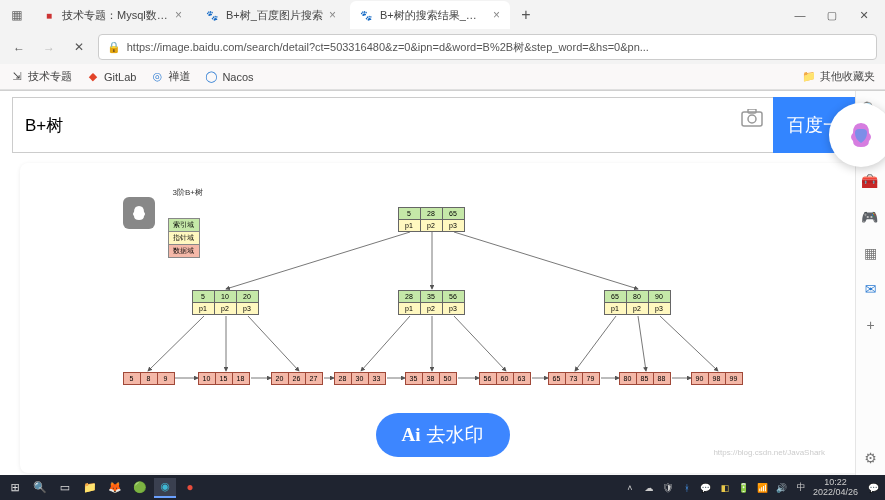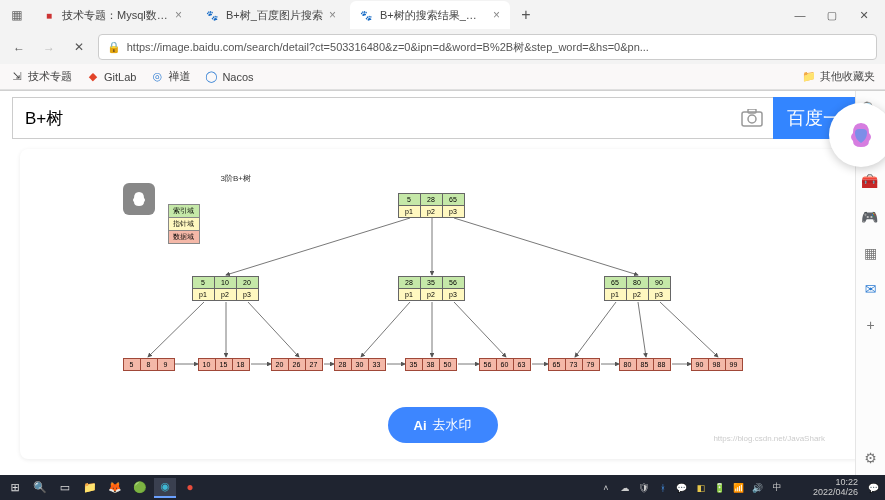--- a/index.html
+++ b/index.html
@@ -28,68 +28,68 @@
   .bookmark-bar { display: flex; align-items: center; height: 26px; padding: 0 10px; gap: 14px; font-size: 11px; color: #444; border-bottom: 1px solid #e0e0e0; background: #faf8f8; }
   .bm { display: flex; align-items: center; gap: 4px; }
   .bm-ic { width: 14px; height: 14px; display: flex; align-items: center; justify-content: center; font-size: 11px; }
   .bm-right { margin-left: auto; display: flex; align-items: center; gap: 4px; }
   
   
   .content-area { position: relative; height: calc(500px - 115px); overflow: hidden; }
   .baidu-header { display: flex; align-items: center; padding: 6px 12px 10px; gap: 8px; position: relative; }
   .logo { width: 138px; height: 40px; display: flex; align-items: center; }
   .logo-svg { width: 138px; height: 40px; }
-  .search-box { flex: 1; display: flex; height: 42px; }
+  .search-box { flex: 1; display: flex; height: 56px; }
   .search-input { flex: 1; border: 1px solid #ccc; border-right: none; padding: 0 12px; font-size: 17px; display: flex; align-items: center; background: #fff; position: relative; }
   .camera-ic { position: absolute; right: 10px; top: 9px; width: 22px; height: 22px; color: #999; display: flex; align-items: center; justify-content: center; }
   .search-btn { width: 100px; background: #3385ff; color: #fff; display: flex; align-items: center; justify-content: center; font-size: 18px; }
   .ai-bubble { position: absolute; right: -8px; top: 12px; width: 64px; height: 64px; background: #fff; border-radius: 50%; box-shadow: 0 2px 10px rgba(0,0,0,0.2); display: flex; align-items: center; justify-content: center; font-size: 28px; z-index: 5; }
   
   
   .viewer { position: relative; margin: 0 20px; background: #fff; border-radius: 8px; height: 310px; box-shadow: 0 1px 4px rgba(0,0,0,0.08); padding: 10px; }
   .nav-arrow { position: absolute; top: 120px; width: 40px; height: 60px; display: flex; align-items: center; justify-content: center; color: #888; font-size: 40px; cursor: pointer; user-select: none; }
   .nav-arrow.right { right: -50px; }
   
   .diagram { position: relative; width: 640px; height: 260px; margin: 0 auto; }
   .ai-box { position: absolute; left: 0; top: 24px; width: 32px; height: 32px; background: #888; border-radius: 6px; display: flex; align-items: center; justify-content: center; color: #fff; font-size: 14px; }
-  .dtitle { position: absolute; left: 50px; top: 14px; font-size: 8px; color: #333; margin-left: 48px; }
+  .dtitle { position: absolute; left: 50px; top: 14px; font-size: 8px; color: #333; }
   .legend { position: absolute; left: 45px; top: 46px; font-size: 7px; }
   .legend div { border: 1px solid #888; padding: 1px 4px; width: 32px; text-align: center; margin-top: -1px; }
   .lg1 { background: #c5e8a8; }
   .lg2 { background: #fff8c0; }
   .lg3 { background: #f4b8a8; }
   
   .node { position: absolute; border-collapse: collapse; font-size: 7px; }
   .node td { border: 1px solid #666; width: 22px; text-align: center; height: 12px; }
   .node .idx td { background: #c5e8a8; }
   .node .ptr td { background: #fff8c0; }
   .leaf { position: absolute; border-collapse: collapse; font-size: 7px; }
   .leaf td { border: 1px solid #a04838; background: #f4b8a8; width: 17px; height: 12px; text-align: center; }
   
   .edge { stroke: #555; stroke-width: 0.8; fill: none; marker-end: url(#arrow); }
   .link { stroke: #555; stroke-width: 0.8; fill: none; marker-end: url(#arrow); }
   
   .right-panel { position: absolute; right: -18px; top: 148px; width: 40px; font-size: 16px; color: #333; }
   .right-panel div { margin-bottom: 8px; }
   .right-circle { width: 28px; height: 28px; border: 1px solid #ccc; border-radius: 50%; display: flex; align-items: center; justify-content: center; color: #3e7fe8; font-size: 13px; margin-top: 18px; }
   
-  .watermark-btn { position: absolute; left: 50%; transform: translateX(-50%); bottom: 16px; background: #3d86ff; color: #fff; padding: 9px 26px; border-radius: 22px; font-size: 13px; display: flex; align-items: center; gap: 6px; z-index: 3; }
+  .watermark-btn { position: absolute; left: 50%; transform: translateX(-50%); bottom: 16px; background: #3d86ff; color: #fff; padding: 9px 26px; border-radius: 22px; font-size: 19px; display: flex; align-items: center; gap: 6px; z-index: 3; font-family: Liberation Serif, serif; }
   .wm-url { position: absolute; right: 40px; bottom: 16px; font-size: 8px; color: #ccc; }
   
   
   .sidebar { position: absolute; right: 0; top: 0; width: 30px; height: 100%; border-left: 1px solid #e5e5e5; background: #fcfcfc; display: flex; flex-direction: column; align-items: center; padding-top: 8px; gap: 16px; }
   .sidebar div { color: #777; font-size: 14px; width: 20px; height: 20px; display: flex; align-items: center; justify-content: center; }
   
   
   .taskbar { position: absolute; bottom: 0; left: 0; right: 0; height: 25px; background: #1f2430; display: flex; align-items: center; padding: 0 4px; gap: 3px; }
   .taskbar .tb { width: 22px; height: 20px; display: flex; align-items: center; justify-content: center; color: #ddd; font-size: 11px; }
   .tb-active { background: #3a4050; border-bottom: 2px solid #6aa0ff; }
   .tray { margin-left: auto; display: flex; align-items: center; gap: 5px; color: #ccc; font-size: 9px; }
   .tray .ti { width: 14px; text-align: center; }
-  .clock { font-size: 9px; text-align: right; line-height: 1.1; padding-right: 4px; margin-left: 24px; }
+  .clock { font-size: 9px; text-align: center; line-height: 1.1; padding-right: 4px; }
 </style>
 </head>
 <body>
 
 <div class="browser-chrome">
   <div class="tab-bar">
     <div class="win-tabs">
       <div style="width:22px;text-align:center;color:#666">▦</div>
       <div class="tab">
         <span class="fav" style="color:#c33">■</span>

